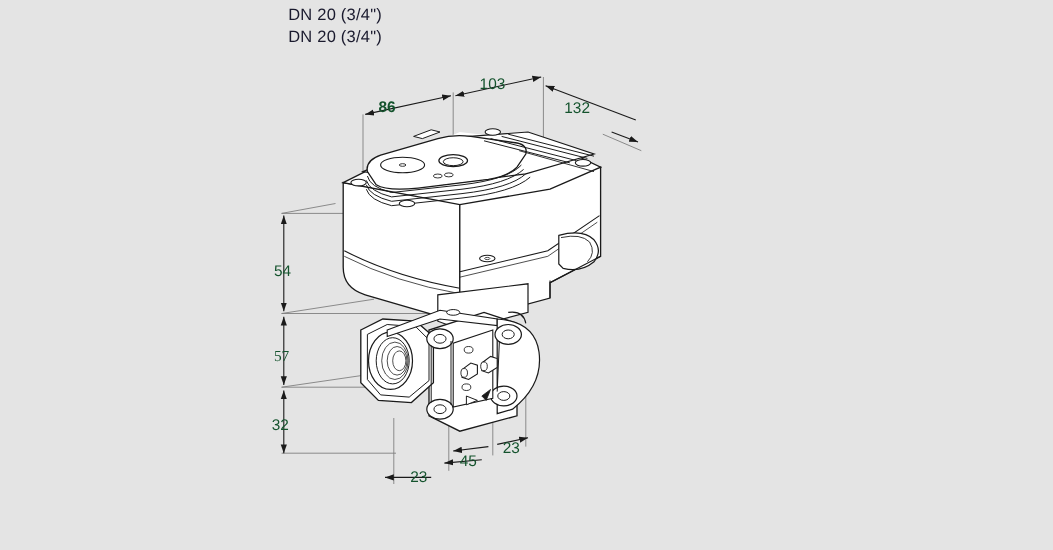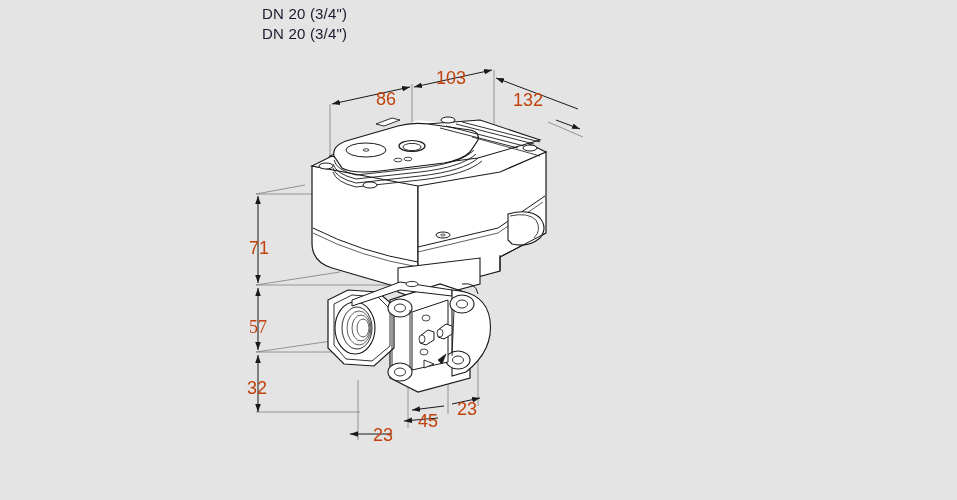--- a/index.html
+++ b/index.html
@@ -17,22 +17,22 @@
     position:absolute;
     font-size:15px;
     color:#1a1a2e;
     letter-spacing:0.2px;
     white-space:nowrap;
   }
   #hdr1{left:262px;top:5px;}
   #hdr2{left:262px;top:25px;}
   .dimtxt{
     position:absolute;
-    font-size:18px;
-    color:#c2410c;
+    font-size:14px;
+    color:#14532d;
     white-space:nowrap;
   }
 </style>
 </head>
 <body>
 
 <div id="stage">
 <svg viewBox="0 0 957 500" xmlns="http://www.w3.org/2000/svg">
   <defs>
     <marker id="ar" markerWidth="9" markerHeight="9" refX="8" refY="3.2" orient="auto" markerUnits="userSpaceOnUse">
@@ -188,22 +188,22 @@
 
     <path d="M462,284 Q476,282 478,294" fill="none" stroke="#1a1a1a" stroke-width="1"></path>
   </g>
 </svg>
 </div>
 
 <div class="hdr" id="hdr1">DN 20 (3/4")</div>
 <div class="hdr" id="hdr2">DN 20 (3/4")</div>
 
 <div id="dim-layer">
-    <div class="dimtxt" style="left: 376px; top: 89px;">86</div>
+    <div class="dimtxt" style="left: 344px; top: 89px; font-weight: bold;">86</div>
     <div class="dimtxt" style="left: 436px; top: 68px;">103</div>
     <div class="dimtxt" style="left: 513px; top: 90px;">132</div>
-    <div class="dimtxt" style="left: 249px; top: 238px;">71</div>
+    <div class="dimtxt" style="left: 249px; top: 238px;">54</div>
     <div class="dimtxt" style="left: 249px; top: 317px; font-family: Liberation Serif, serif;">57</div>
     <div class="dimtxt" style="left: 247px; top: 378px;">32</div>
     <div class="dimtxt" style="left: 373px; top: 425px;">23</div>
     <div class="dimtxt" style="left: 418px; top: 411px;">45</div>
     <div class="dimtxt" style="left: 457px; top: 399px;">23</div>
   </div>
 
 </body></html>

